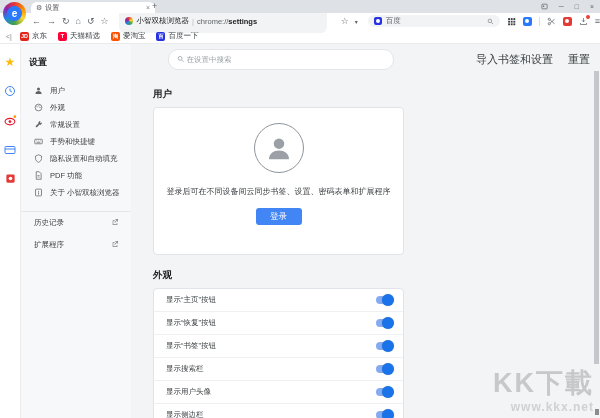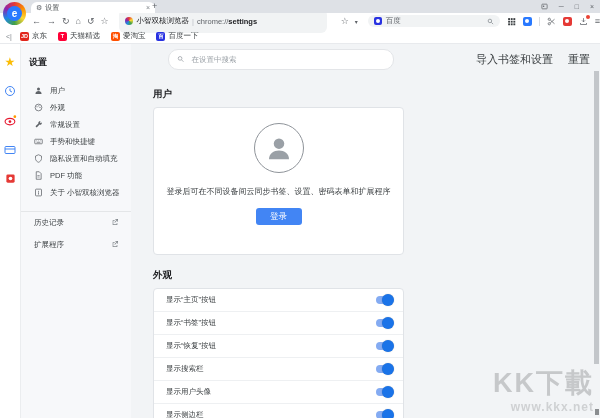--- a/index.html
+++ b/index.html
@@ -71,21 +71,21 @@
   .nav-divider{height:1px;background:#e4e6e8;margin-top:10px;}
   .nav-link{height:22px;display:flex;align-items:center;justify-content:space-between;
     padding:0 12px 0 13px;font-size:7.5px;color:#3c4043;}
   .nav-link:first-of-type{margin-top:8px;}
 
   .main{flex:1;background:#f2f4f6;position:relative;overflow:hidden;}
   .main-header{height:30px;display:flex;align-items:center;padding:0 10px 0 37px;}
   .settings-search{width:208px;height:19px;background:#fff;border:1px solid #e3e5e8;border-radius:10px;
     display:flex;align-items:center;padding:0 8px;}
   .settings-search input{border:none;outline:none;background:transparent;font-size:7.5px;color:#5f6368;
-    font-family:inherit;width:100%;margin-left:5px;}
+    font-family:inherit;width:100%;}
   .settings-search input::placeholder{color:#9aa0a6;}
   .header-actions{margin-left:auto;display:flex;align-items:center;font-size:11px;color:#3c4043;justify-content:space-between;}
   .header-actions .act{margin-left:15px;}
 
   .page{padding-left:22px;width:311px;}
   .section-title{font-size:9.5px;font-weight:bold;color:#202124;margin:14px 0 6px;}
   .card{width:251px;background:#fff;border:1px solid #e0e3e7;border-radius:4px;box-sizing:border-box;}
   .user-card{height:148px;display:flex;flex-direction:column;align-items:center;}
   .avatar{margin-top:15px;width:50px;height:50px;border:1.5px solid #8f949a;border-radius:50%;
     display:flex;align-items:center;justify-content:center;box-sizing:border-box;}
@@ -373,27 +373,27 @@
 
         <div class="section-title">外观</div>
         <div class="card">
           <div class="row">
             <span>显示“主页”按钮</span>
             <span class="toggle">
                 <span class="knob"></span>
               </span>
           </div>
           <div class="row">
+            <span>显示“恢复”按钮</span>
+            <span class="toggle">
+                <span class="knob"></span>
+              </span>
+          </div>
+          <div class="row">
             <span>显示“书签”按钮</span>
-            <span class="toggle">
-                <span class="knob"></span>
-              </span>
-          </div>
-          <div class="row">
-            <span>显示“恢复”按钮</span>
             <span class="toggle">
                 <span class="knob"></span>
               </span>
           </div>
           <div class="row">
             <span>显示搜索栏</span>
             <span class="toggle">
                 <span class="knob"></span>
               </span>
           </div>

